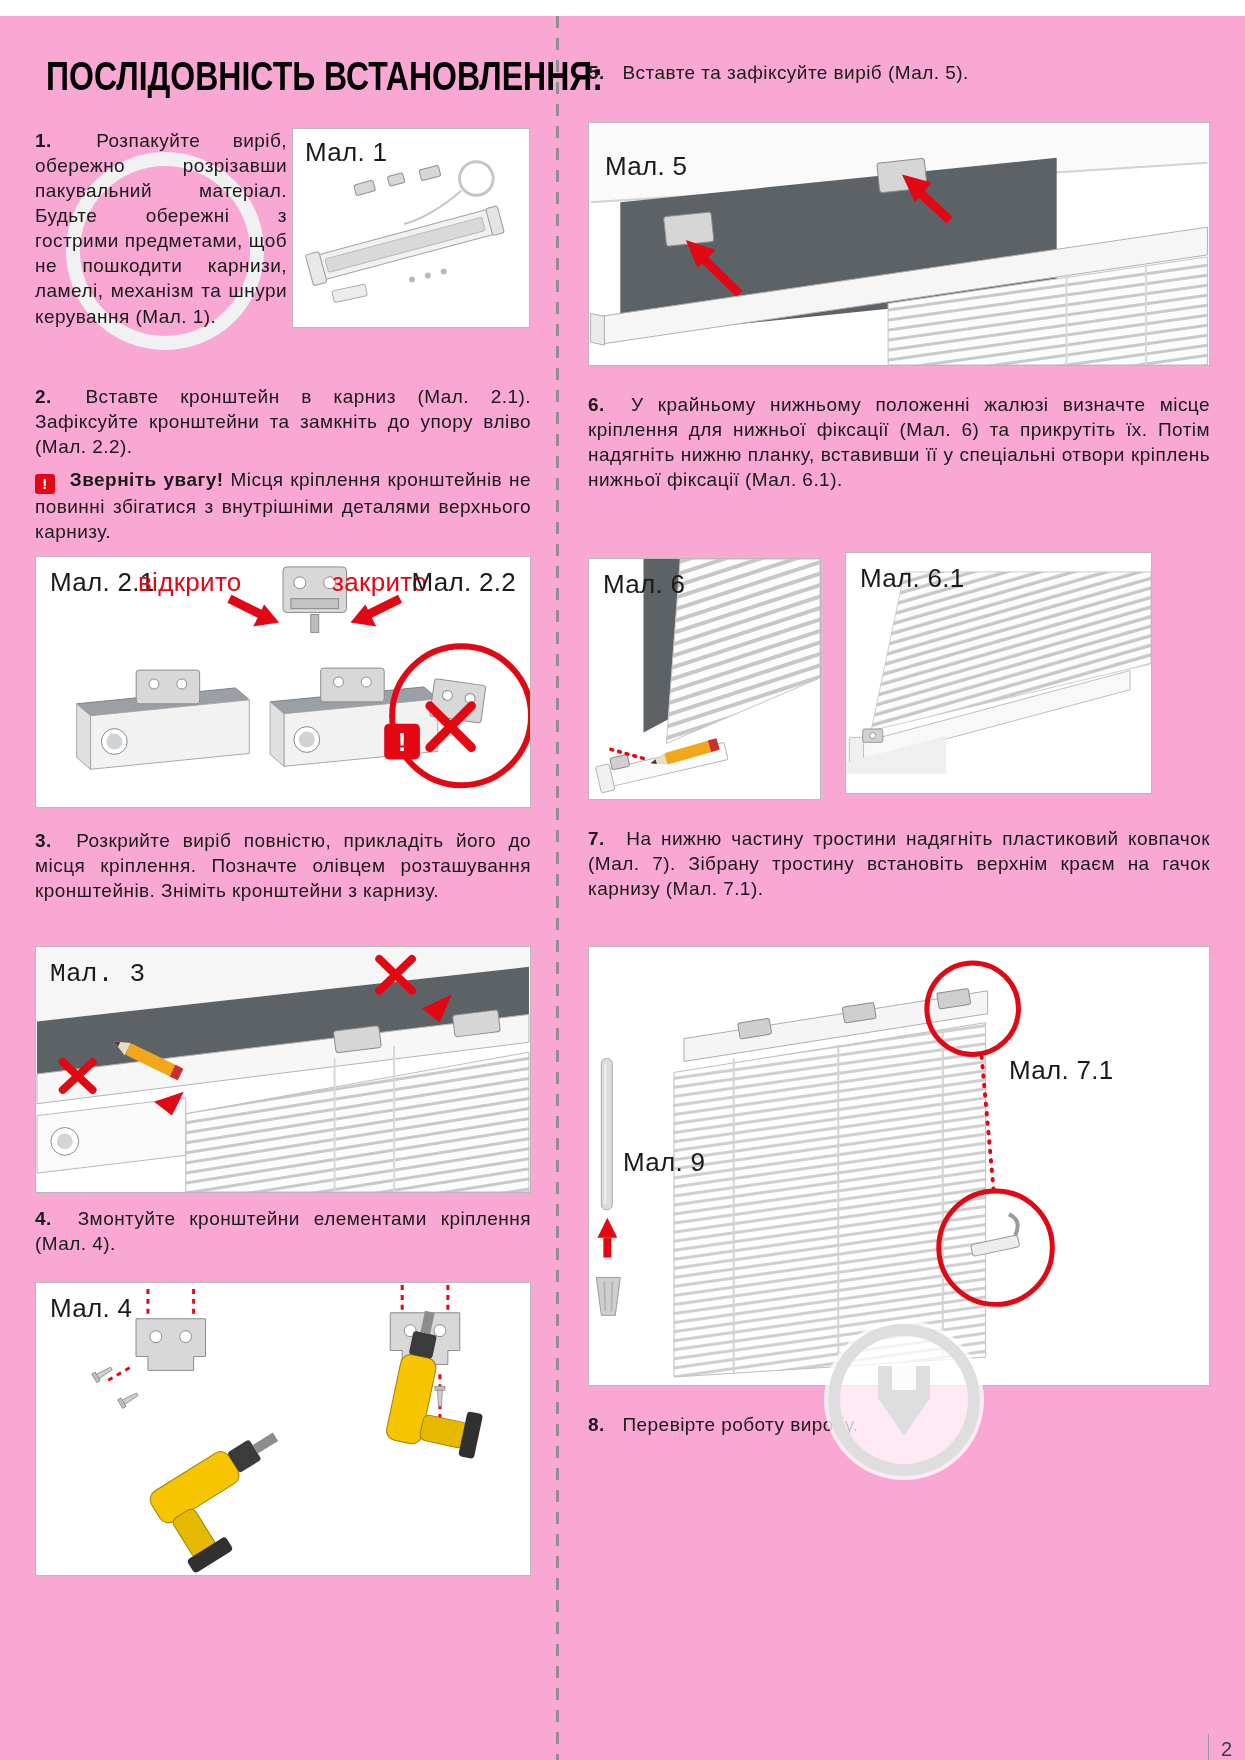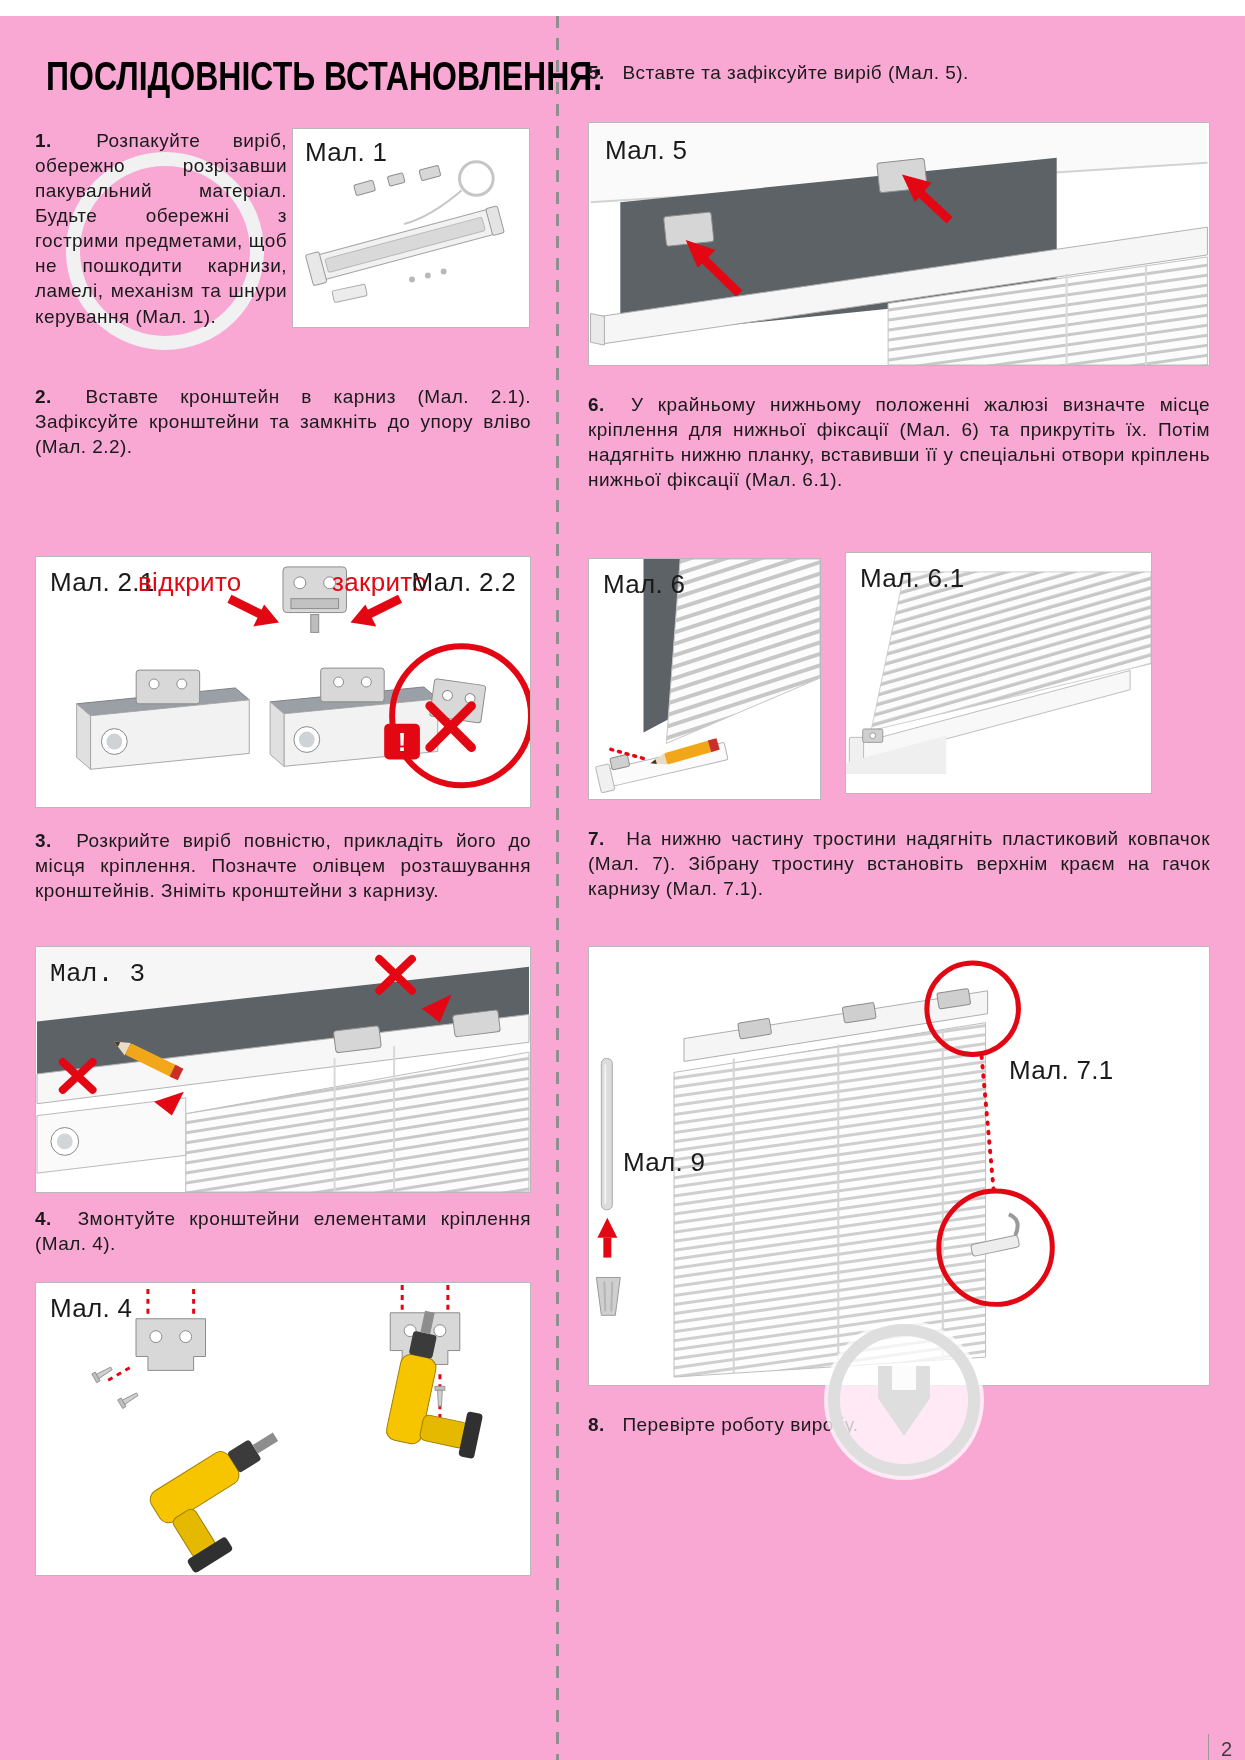--- a/index.html
+++ b/index.html
@@ -75,20 +75,25 @@
       </g>
       <rect x="40" y="160" width="34" height="12" rx="2" fill="#ececec" stroke="#a9a9a9" transform="rotate(-12 57 166)"></rect>
     </svg>
     <span class="figlabel" style="left:12px; top:8px;">Мал. 1</span>
   </div>
 
   <div class="abs" style="left:35px; top:368px; width:496px;">
     <p class="step">
       <b class="stepnum">2.</b>
       <span>Вставте кронштейн в карниз (Мал. 2.1). Зафіксуйте кронштейни та замкніть до упору вліво (Мал. 2.2).</span>
+    </p>
+    <p class="step note">
+      <span class="noteicon">!</span>
+      <span class="notetitle">Зверніть увагу!</span>
+      <span>Місця кріплення кронштейнів не повинні збігатися з внутрішніми деталями верхнього карнизу.</span>
     </p>
   </div>
 
   <div class="figbox" style="left:35px; top:540px; width:496px; height:252px;">
     <svg viewBox="0 0 496 252">
 
       <g>
         <rect x="248" y="10" width="64" height="46" rx="4" fill="#d8d8d8" stroke="#8c8c8c"></rect>
         <circle cx="265" cy="26" r="6" fill="#fff" stroke="#8c8c8c"></circle>
         <circle cx="295" cy="26" r="6" fill="#fff" stroke="#8c8c8c"></circle>
@@ -287,21 +292,21 @@
         <polygon points="314,52 344,60 327,80" fill="#e30613"></polygon>
       </g>
 
       <polygon points="10,195 622,105 622,133 10,223" fill="#f6f6f6" stroke="#b0b0b0"></polygon>
       <polygon points="0,192 14,195 14,224 0,221" fill="#eaeaea" stroke="#b0b0b0"></polygon>
 
       <polygon points="300,182 622,135 622,244 300,244" fill="url(#sl5)" stroke="#c2c2c2"></polygon>
       <line x1="480" y1="152" x2="480" y2="244" stroke="#d9d9d9" stroke-width="2"></line>
       <line x1="560" y1="142" x2="560" y2="244" stroke="#d9d9d9" stroke-width="2"></line>
     </svg>
-    <span class="figlabel" style="left:16px; top:12px;">Мал. 5</span>
+    <span class="figlabel" style="left:16px; top:28px;">Мал. 5</span>
   </div>
 
   <p class="abs step" style="left:588px; top:376px; width:622px;">
     <b class="stepnum">6.</b>
     <span>У крайньому нижньому положенні жалюзі визначте місце кріплення для нижньої фіксації (Мал. 6) та прикрутіть їх. Потім надягніть нижню планку, вставивши її у спеціальні отвори кріплень нижньої фіксації (Мал. 6.1).</span>
   </p>
 
   <div class="figbox" style="left:588px; top:542px; width:233px; height:242px;">
     <svg viewBox="0 0 233 242">
       <defs>

